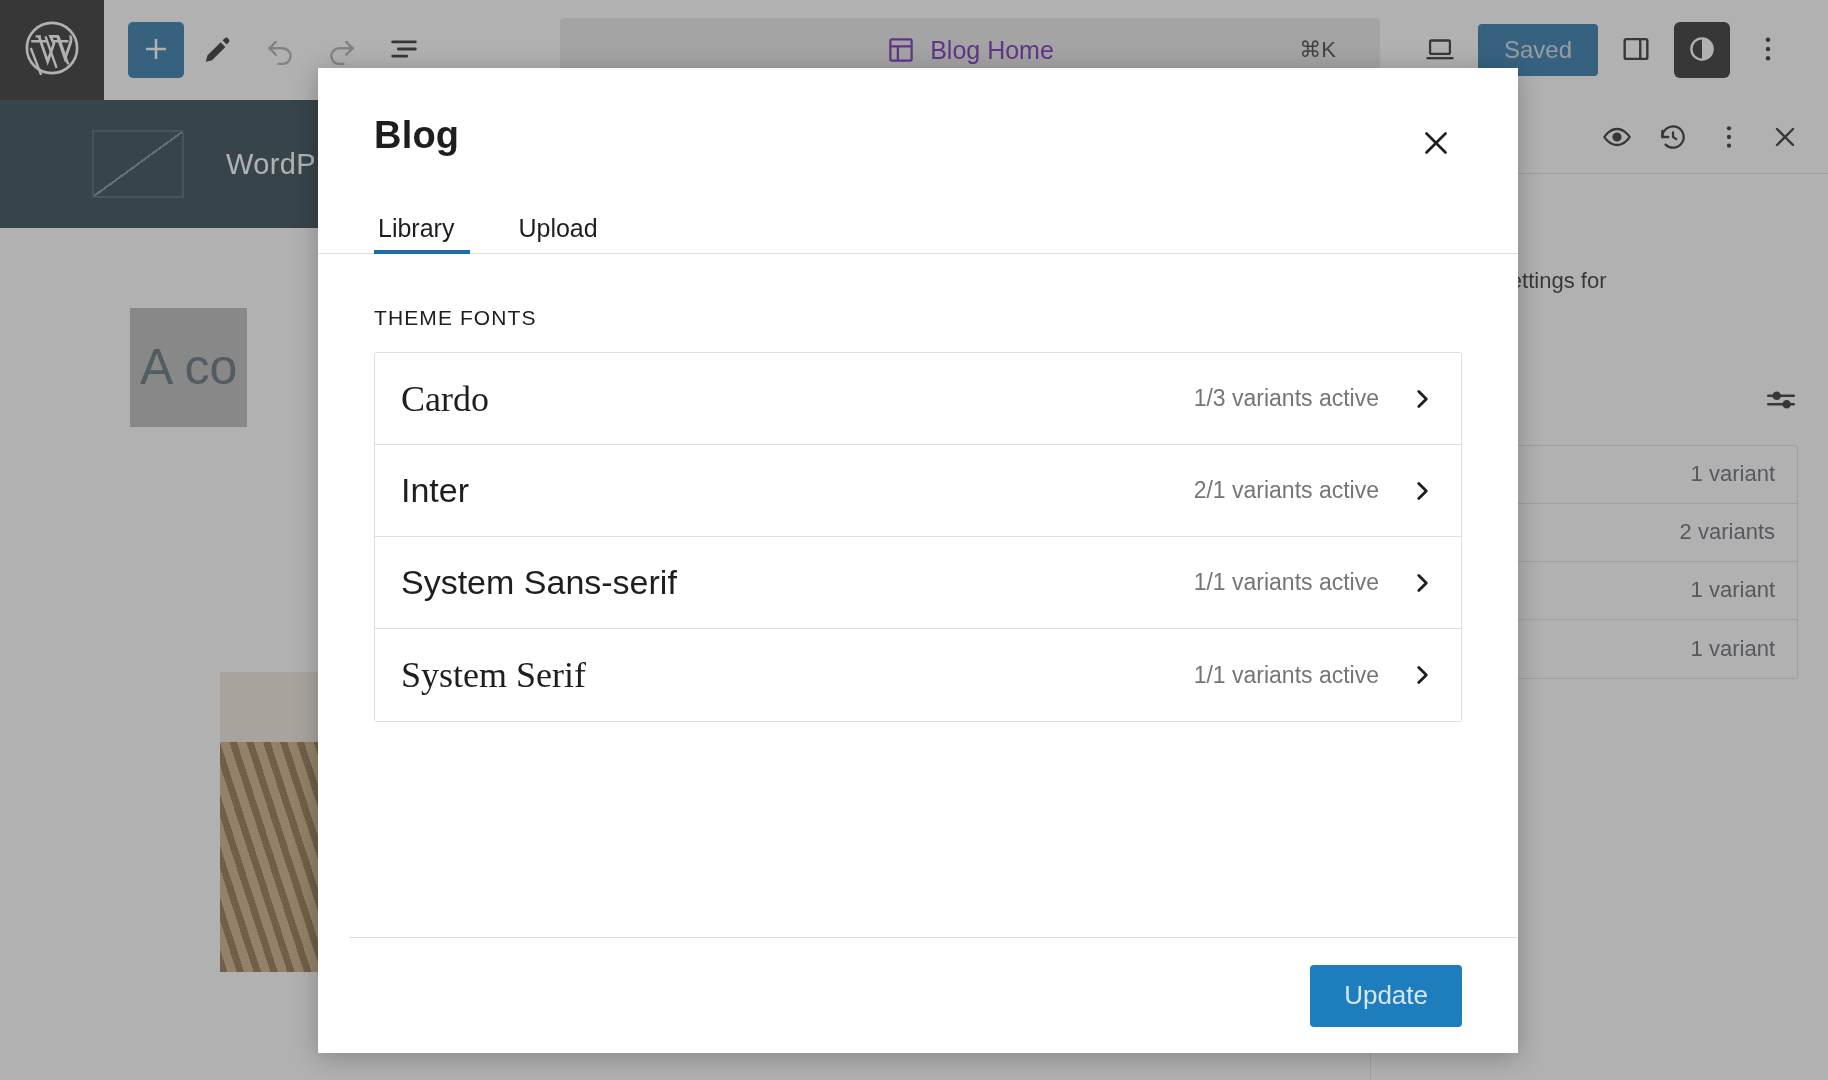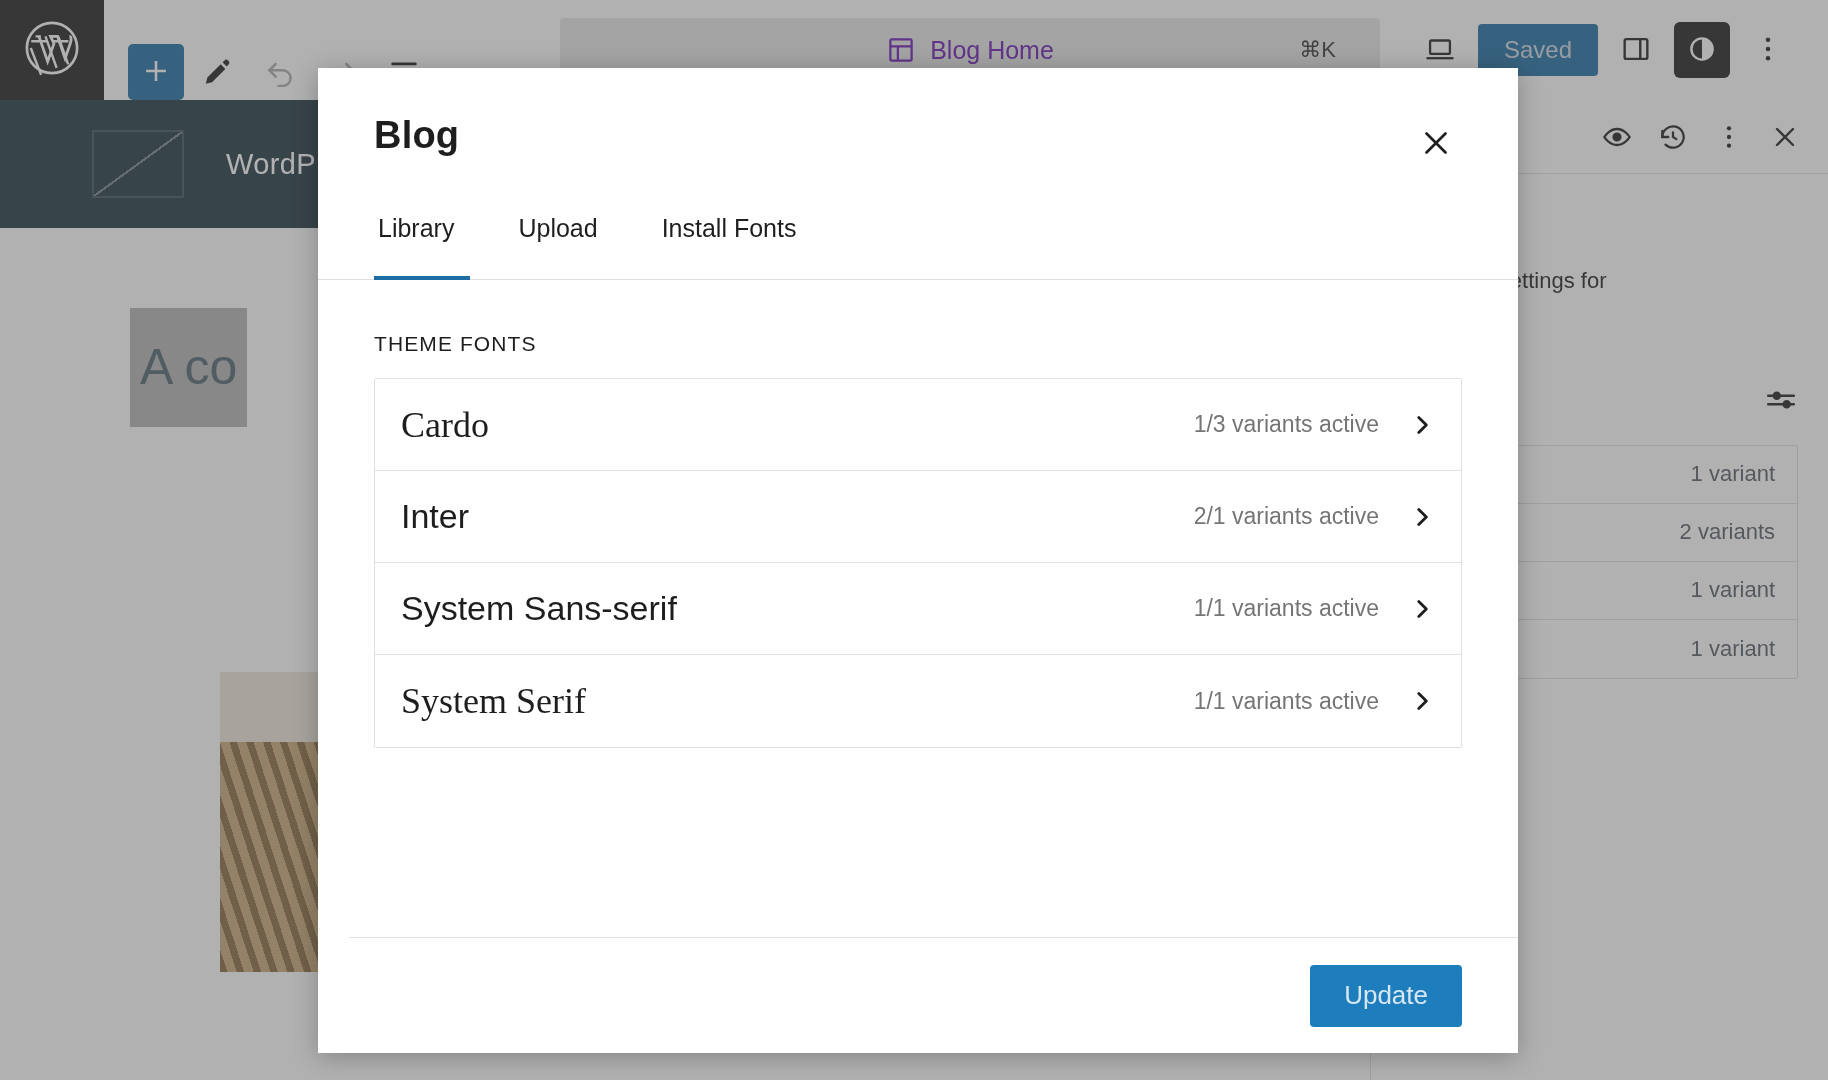--- a/index.html
+++ b/index.html
@@ -14,21 +14,21 @@
   #app-shell {
     position: absolute; inset: 0;
     width: 1828px; height: 1080px;
   }
 
   
   .toolbar {
     position: absolute; top: 0; left: 0;
     width: 1828px; height: 100px;
     background: #ffffff;
-    display: flex; align-items: flex-end;
+    display: flex; align-items: center;
   }
   .wp-logo-btn {
     width: 104px; height: 100px;
     background: #1e1e1e;
     display: flex; align-items: center; justify-content: center;
     flex: 0 0 auto;
   }
   .wp-logo-btn svg { width: 58px; height: 58px; }
   .tb-group-left {
     display: flex; align-items: center; gap: 6px;
@@ -200,21 +200,21 @@
 
   .tabs {
     margin-top: 38px;
     padding: 0 56px;
     display: flex; gap: 0;
     border-bottom: 1px solid #e0e0e0;
   }
   .tab {
     font-size: 25px; color: #1e1e1e;
     background: transparent; border: none;
-    padding: 6px 32px 36px 32px;
+    padding: 6px 32px 10px 32px;
     position: relative;
     font-family: "Liberation Sans", sans-serif;
   }
   .tab:first-child { padding-left: 4px; padding-right: 32px; }
   .tab.active { font-weight: 400; }
   .tab.active::after {
     content: ""; position: absolute;
     left: 0; right: 16px; bottom: -1px; height: 4px;
     background: #1e6ea3;
   }
@@ -457,21 +457,20 @@
         <svg viewBox="0 0 24 24" fill="none" stroke="currentColor" stroke-width="1.7" stroke-linecap="round">
           <path d="M6 6l12 12M18 6L6 18"></path>
         </svg>
       </span>
     </button>
   </div>
 
   <div class="tabs">
     <button class="tab active">Library</button>
     <button class="tab">Upload</button>
-    <button class="tab">Install Fonts</button>
   </div>
 
   <div class="modal-body">
     <div class="section-label">THEME FONTS</div>
 
     <div class="font-list">
 
       <div class="font-row">
         <span class="font-name serif">Cardo</span>
         <span class="font-right">

